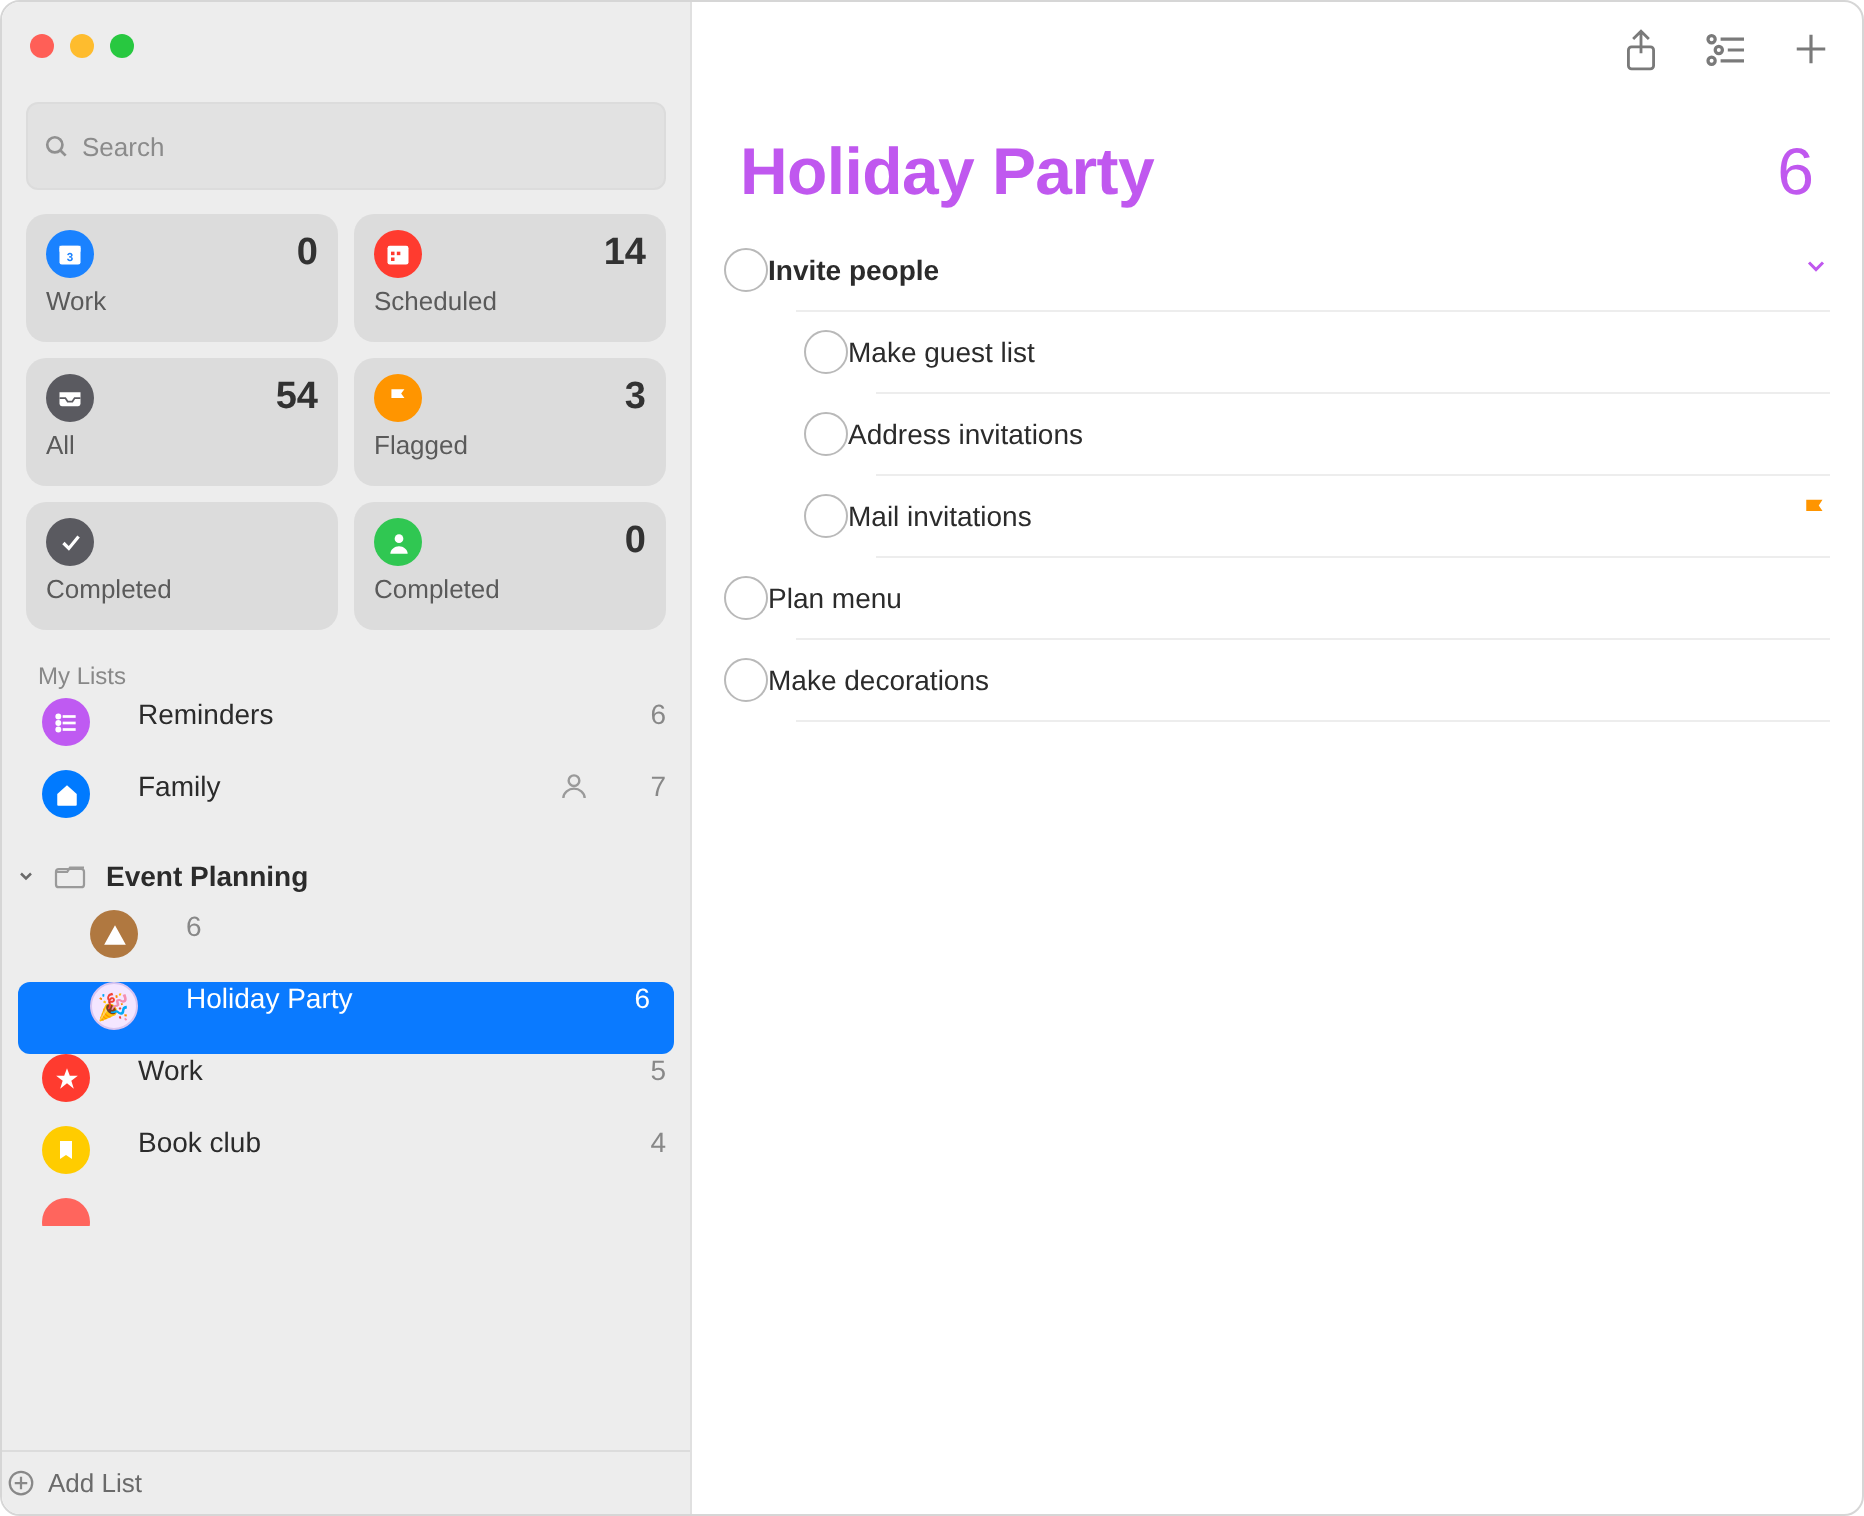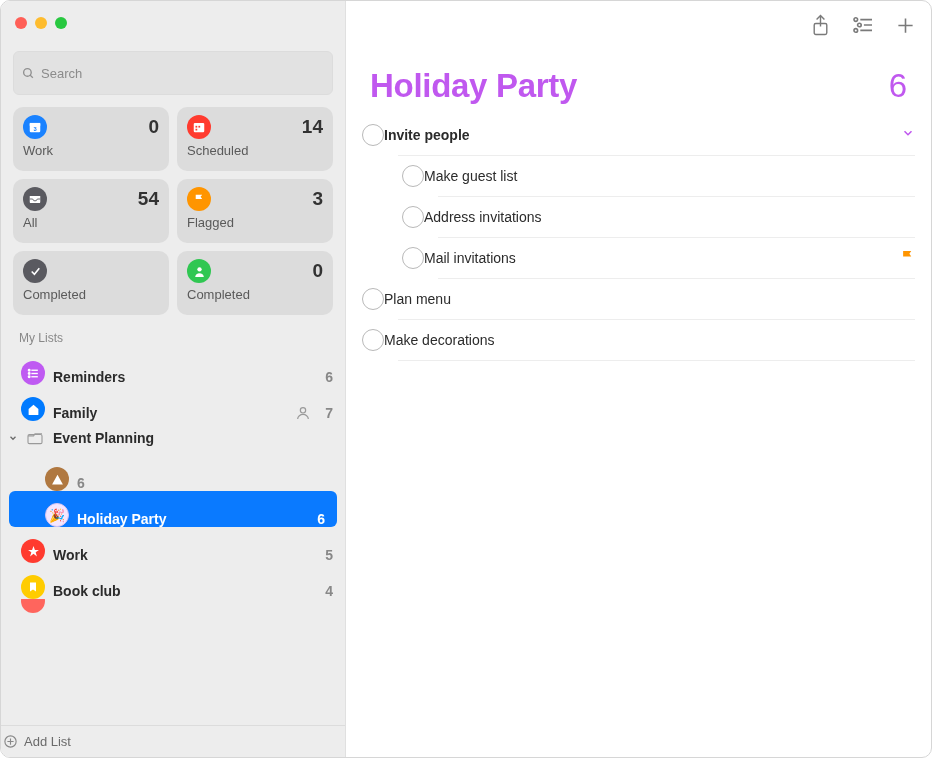--- a/index.html
+++ b/index.html
@@ -38,22 +38,22 @@
 }
 .srow { display: flex; justify-content: space-between; align-items: center; }
 .sic { width: 24px; height: 24px; border-radius: 50%; display: flex; align-items: center; justify-content: center; }
 .scount { font-size: 19px; font-weight: 700; color: #323232; }
 .slabel { font-size: 13px; color: #5a5a5a; margin-top: 4px; font-weight: 500; }
 
 .section-h { font-size: 12px; color: #888; padding: 10px 18px 4px; font-weight: 500; }
 
 .lists { flex: 1; overflow: hidden; }
 .lrow {
-  display: flex; align-items: flex-end; height: 36px; padding: 0 12px 0 20px;
-  font-size: 14px; color: #2b2b2b; gap: 8px; font-weight: bold;
+  display: flex; align-items: flex-start; height: 36px; padding: 0 12px 0 20px;
+  font-size: 14px; color: #2b2b2b; gap: 24px;
 }
 .lrow .lic {
   width: 24px; height: 24px; border-radius: 50%; display: flex;
   align-items: center; justify-content: center; flex: 0 0 auto;
 }
 .lrow .lname { flex: 1; }
 .lrow .lcount { color: #888; font-size: 14px; }
 .lrow.selected { background: #0a7aff; color: #fff; border-radius: 6px; margin: 0 8px; padding-left: 12px; }
 .lrow.selected .lcount { color: #fff; }
 

